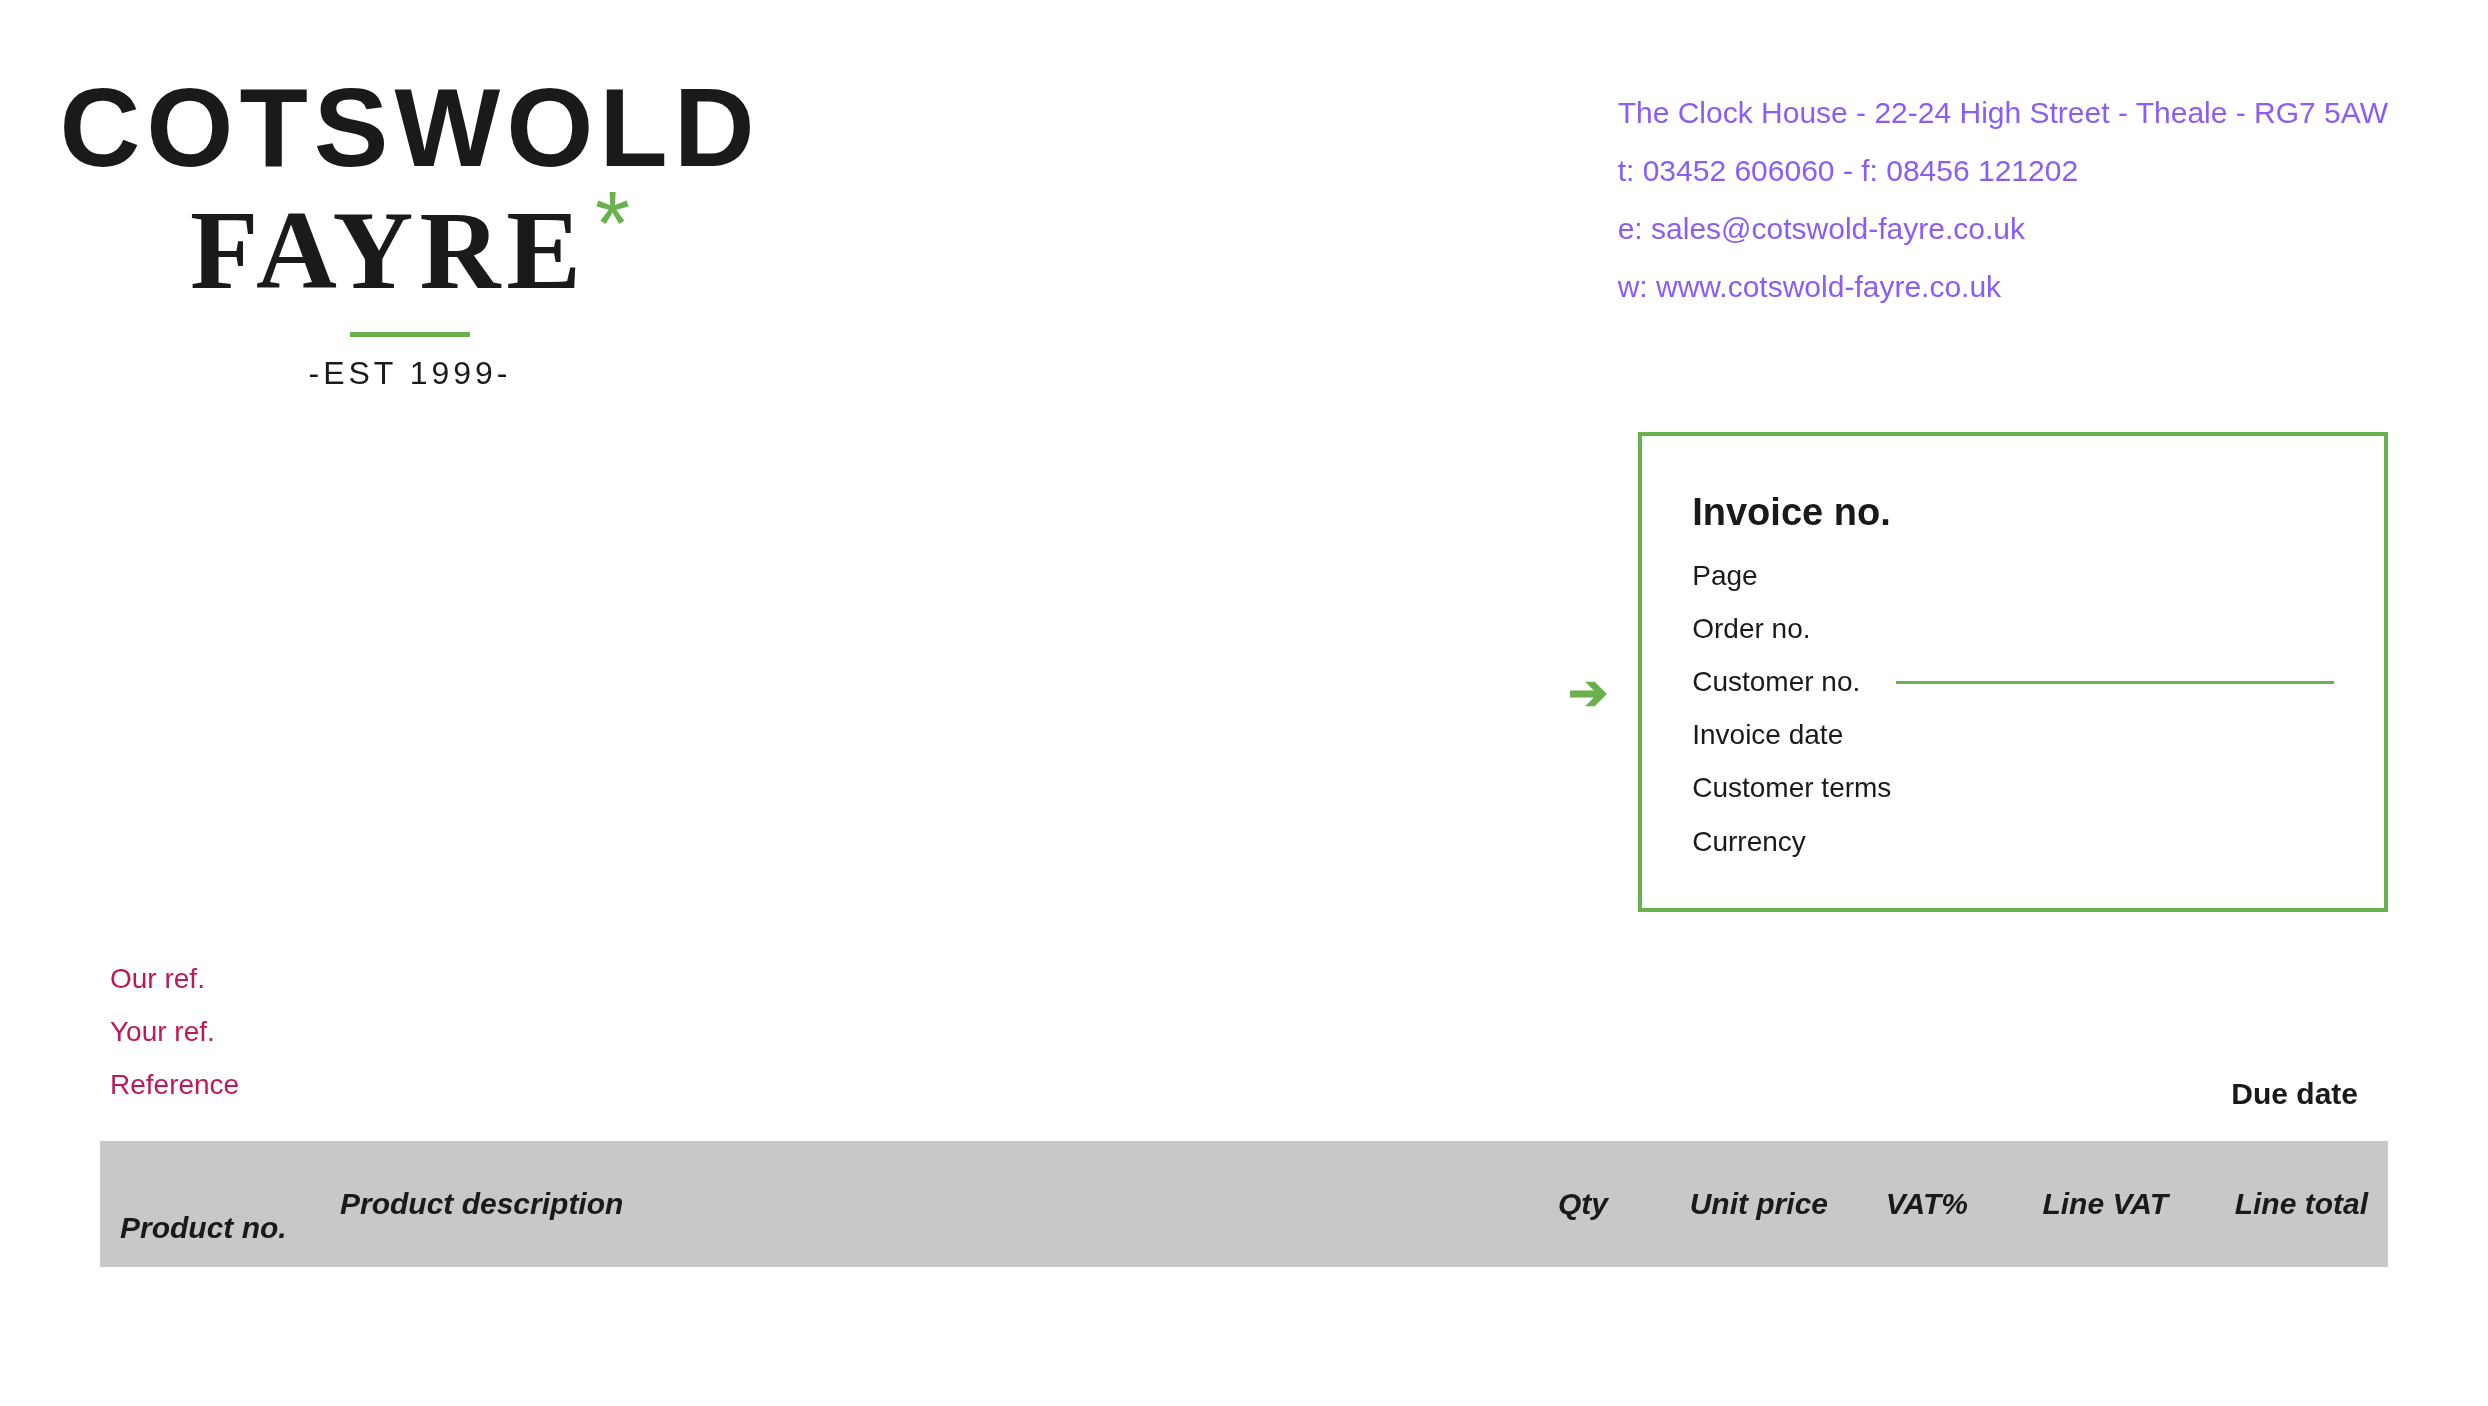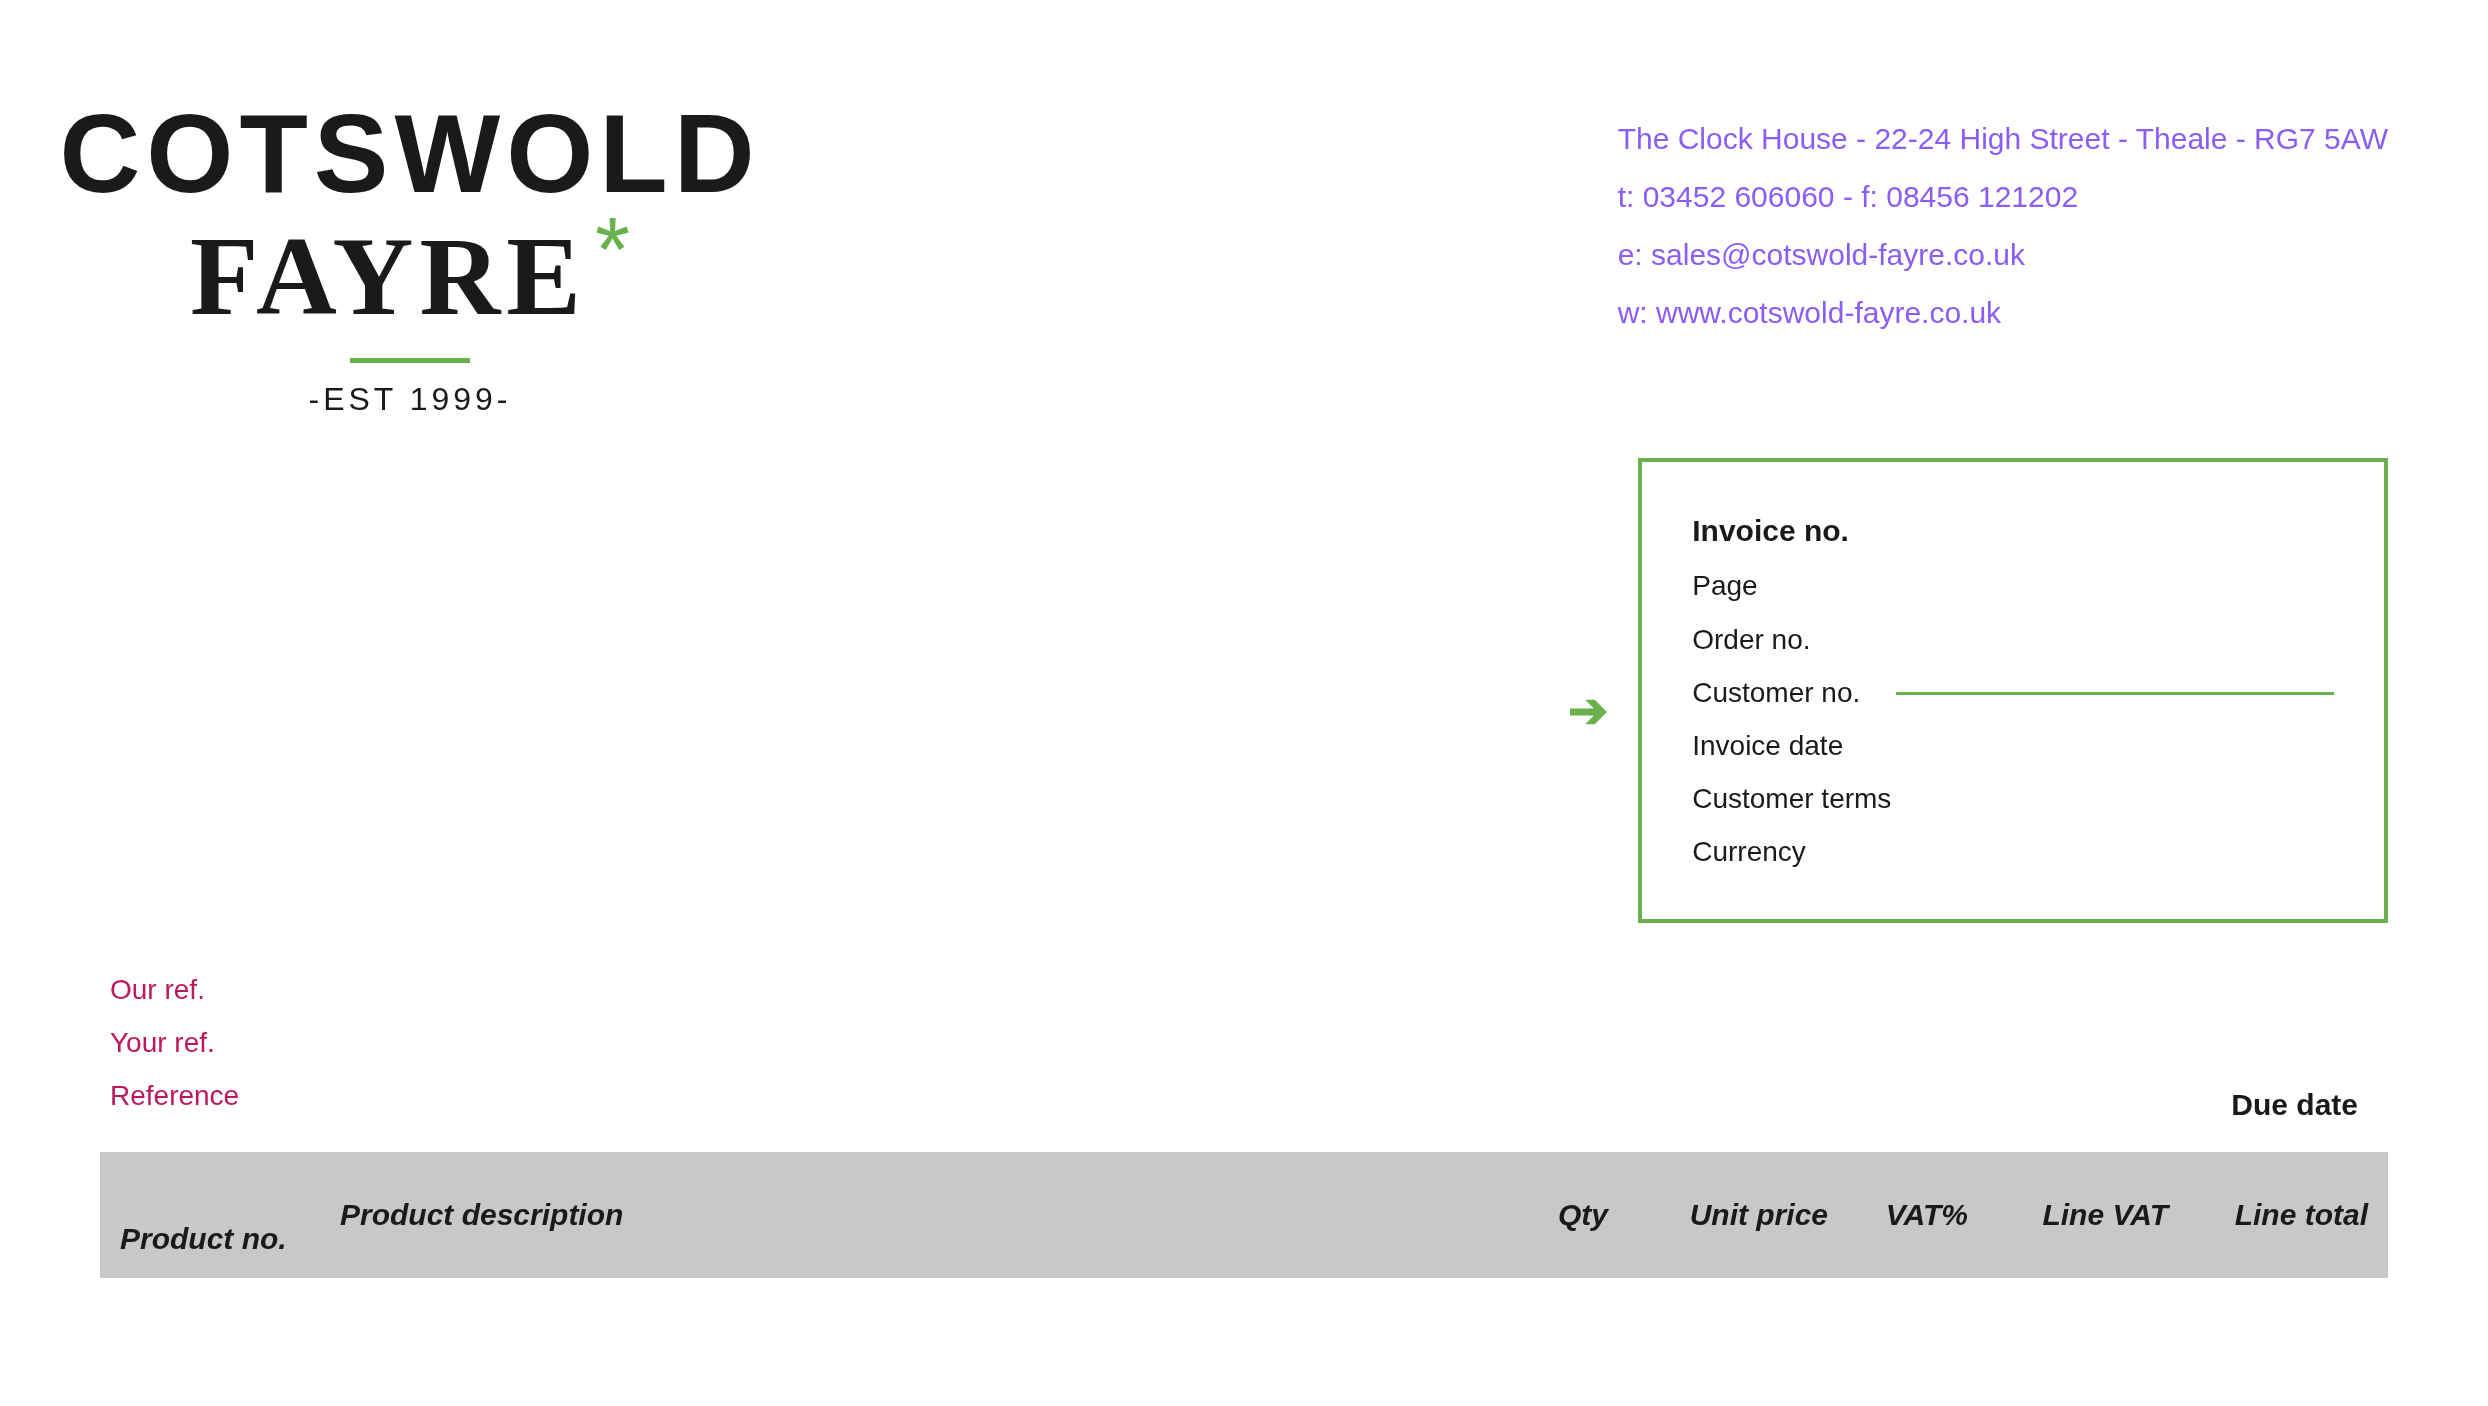--- a/index.html
+++ b/index.html
@@ -15,21 +15,21 @@
       height: 1406px;
       overflow: hidden;
       position: relative;
     }
 
     .page {
       width: 2488px;
       height: 1024px;
       background: #ffffff;
       position: relative;
-      padding: 92px 100px;
+      padding: 66px 100px;
     }
 
     
     .header {
       display: flex;
       justify-content: space-between;
       align-items: flex-start;
       margin-bottom: 40px;
     }
 
@@ -145,21 +145,21 @@
       border: 4px solid #6ab04c;
       padding: 40px 50px;
       flex: 1;
       font-size: 28px;
       color: #1a1a1a;
       line-height: 1.9;
     }
 
     .invoice-no-label {
       font-weight: 900;
-      font-size: 30px;
+      font-size: 38px;
     }
 
     .customer-no-row {
       display: flex;
       align-items: center;
       gap: 36px;
     }
 
     .customer-underline {
       flex: 1;

